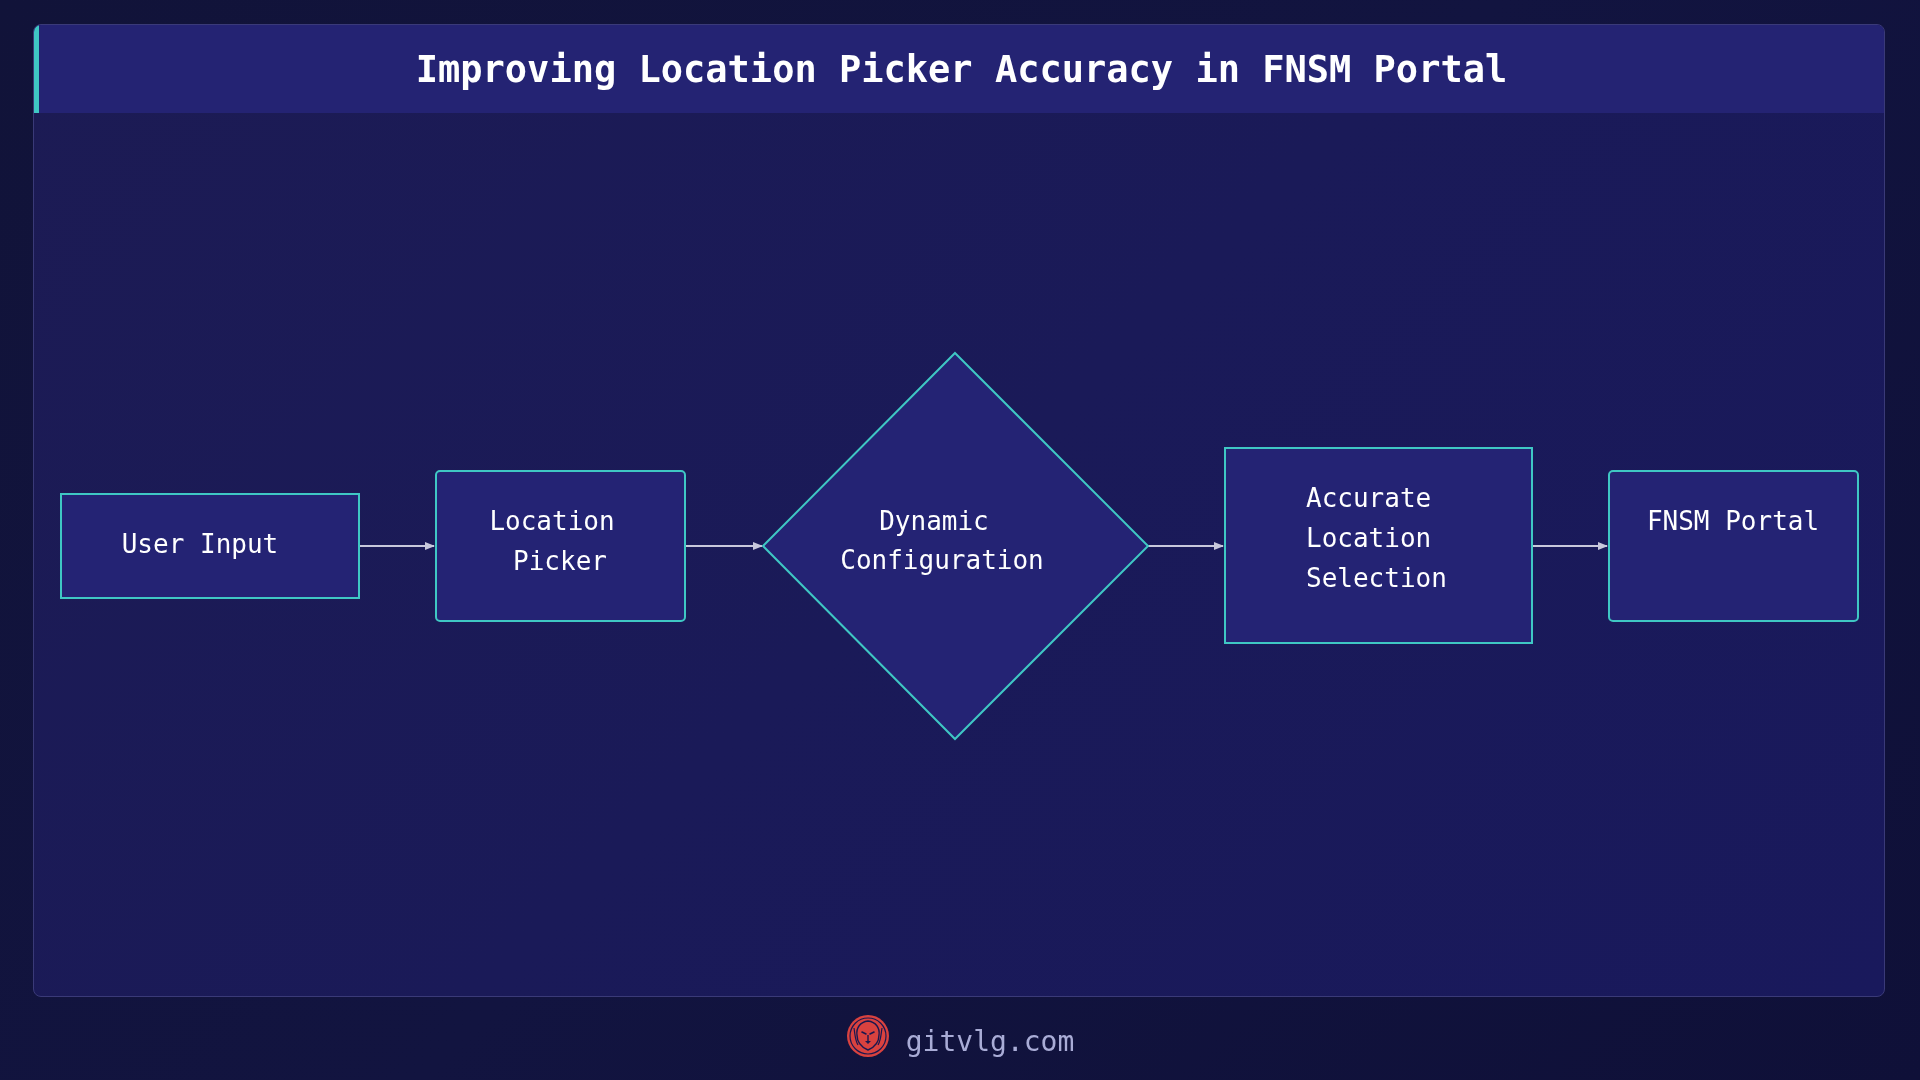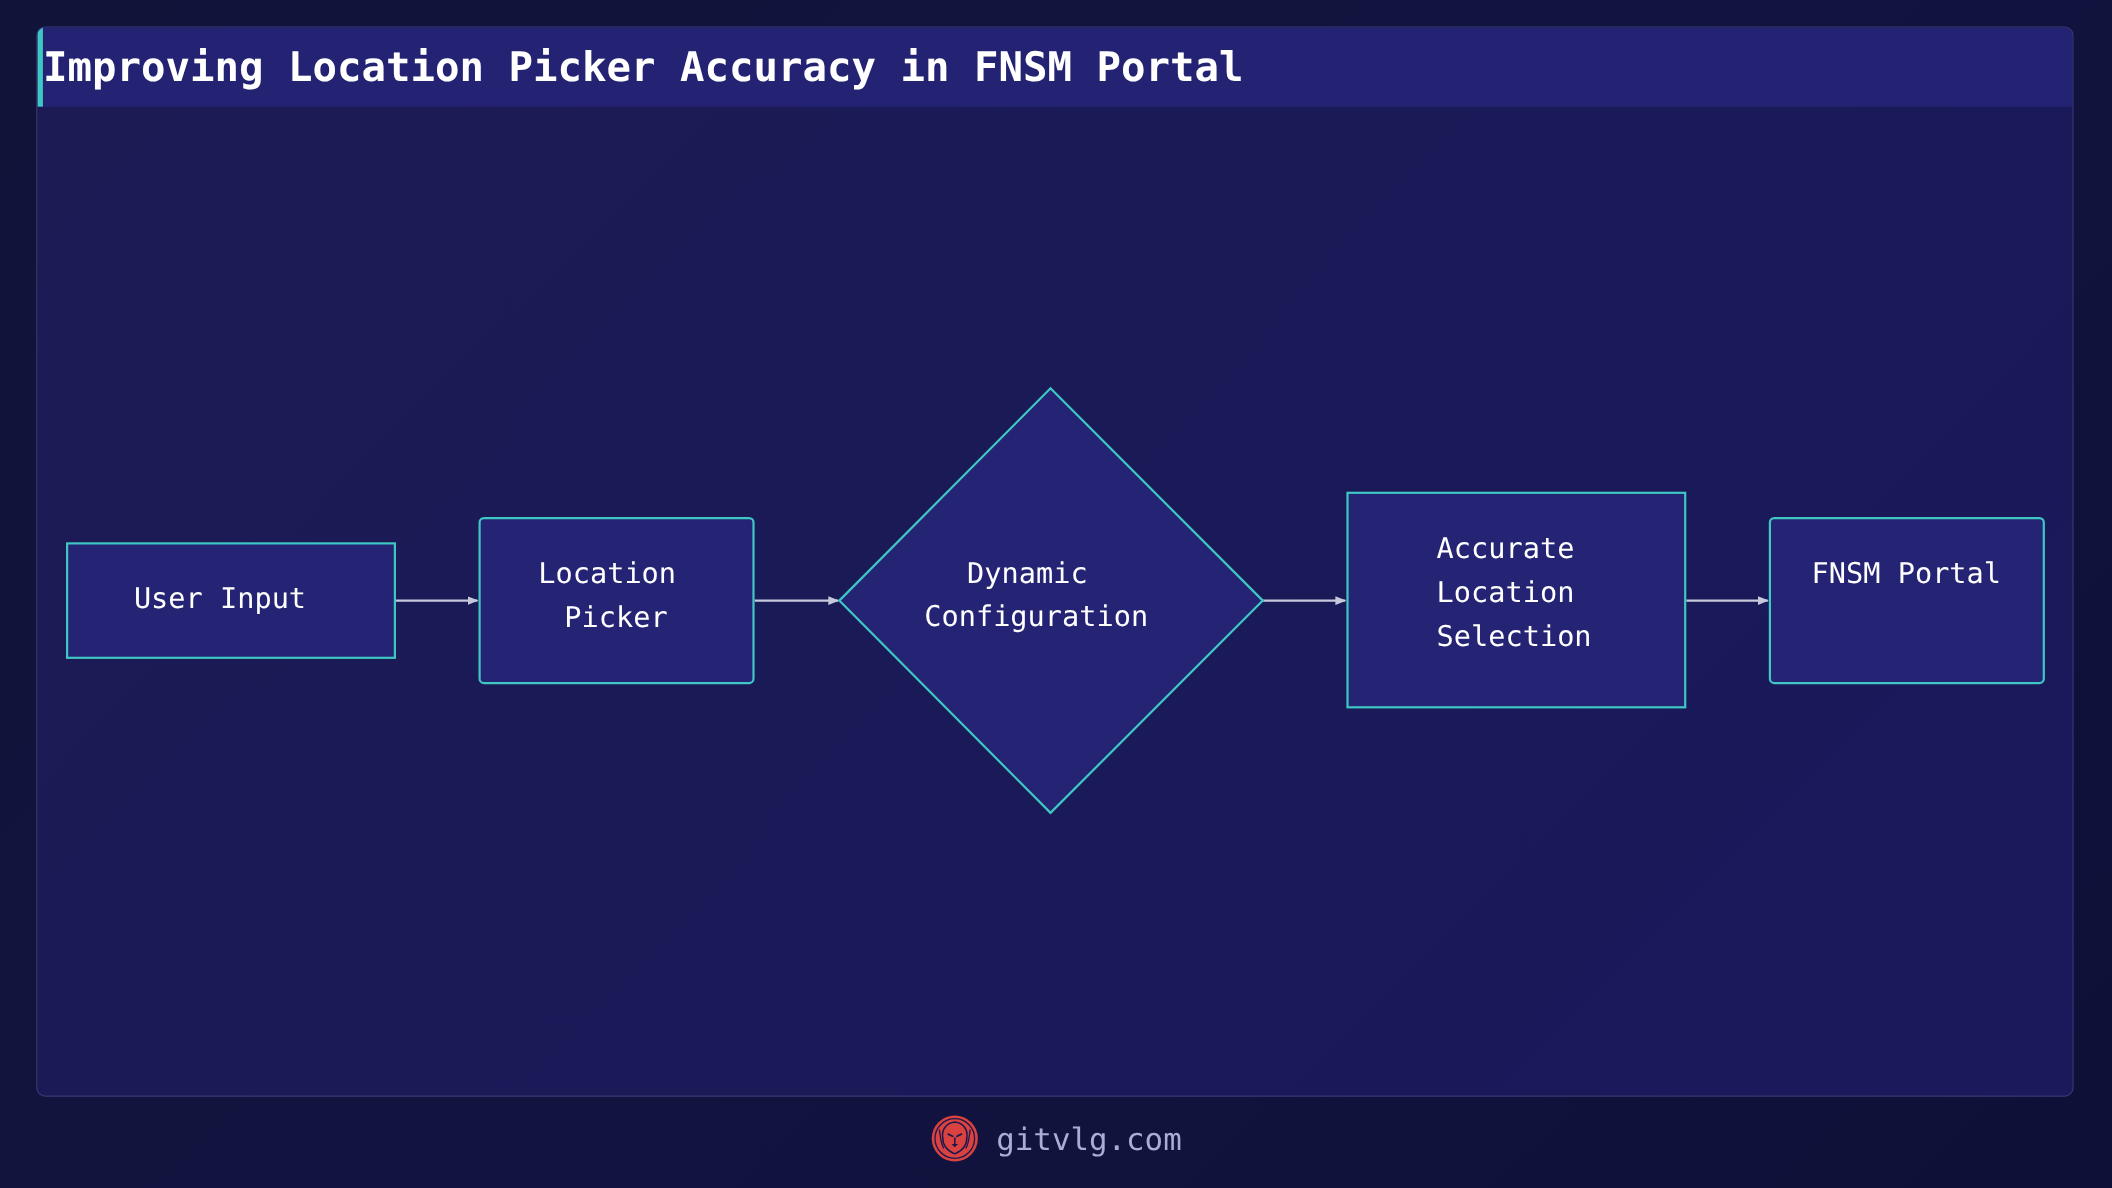--- a/index.html
+++ b/index.html
@@ -10,39 +10,39 @@
   }
   .card {
     position: absolute; left: 33px; top: 24px; width: 1852px; height: 973px;
     border-radius: 8px;
     background: linear-gradient(135deg, #1c1b54 0%, #1a1a58 50%, #19195c 100%);
     border: 1px solid #3a3a78;
     box-sizing: border-box;
     overflow: hidden;
   }
   .header {
-    position: absolute; left: 0; top: 0; right: 0; height: 72px;
+    position: absolute; left: 0; top: 0; right: 0; height: 88px;
     background: #242373;
     border-left: 5px solid #3fc7c4;
     box-sizing: border-box;
-    display: flex; align-items: center; 
+    display: flex; align-items: center; justify-content: center;
   }
   .title {
     color: #ffffff; font-weight: bold; font-size: 37px;
     font-family: "DejaVu Sans Mono", "Liberation Mono", monospace;
     letter-spacing: 0px;
   }
   svg.diagram { position: absolute; left: 0; top: 0; }
   .node-label {
     fill: #ffffff; font-size: 26px;
     font-family: "DejaVu Sans Mono", "Liberation Mono", monospace;
   }
   .footer {
     position: absolute; top: 1012px; left: 0; width: 1920px; height: 46px;
-    display: flex; align-items: center; justify-content: center; gap: 16px;
+    display: flex; align-items: flex-end; justify-content: center; gap: 16px;
   }
   .footer-text {
     color: #a9acd6; font-size: 28px;
     font-family: "DejaVu Sans Mono", "Liberation Mono", monospace;
   }
   .logo { width: 44px; height: 44px; }
 </style>
 </head>
 <body>
 

